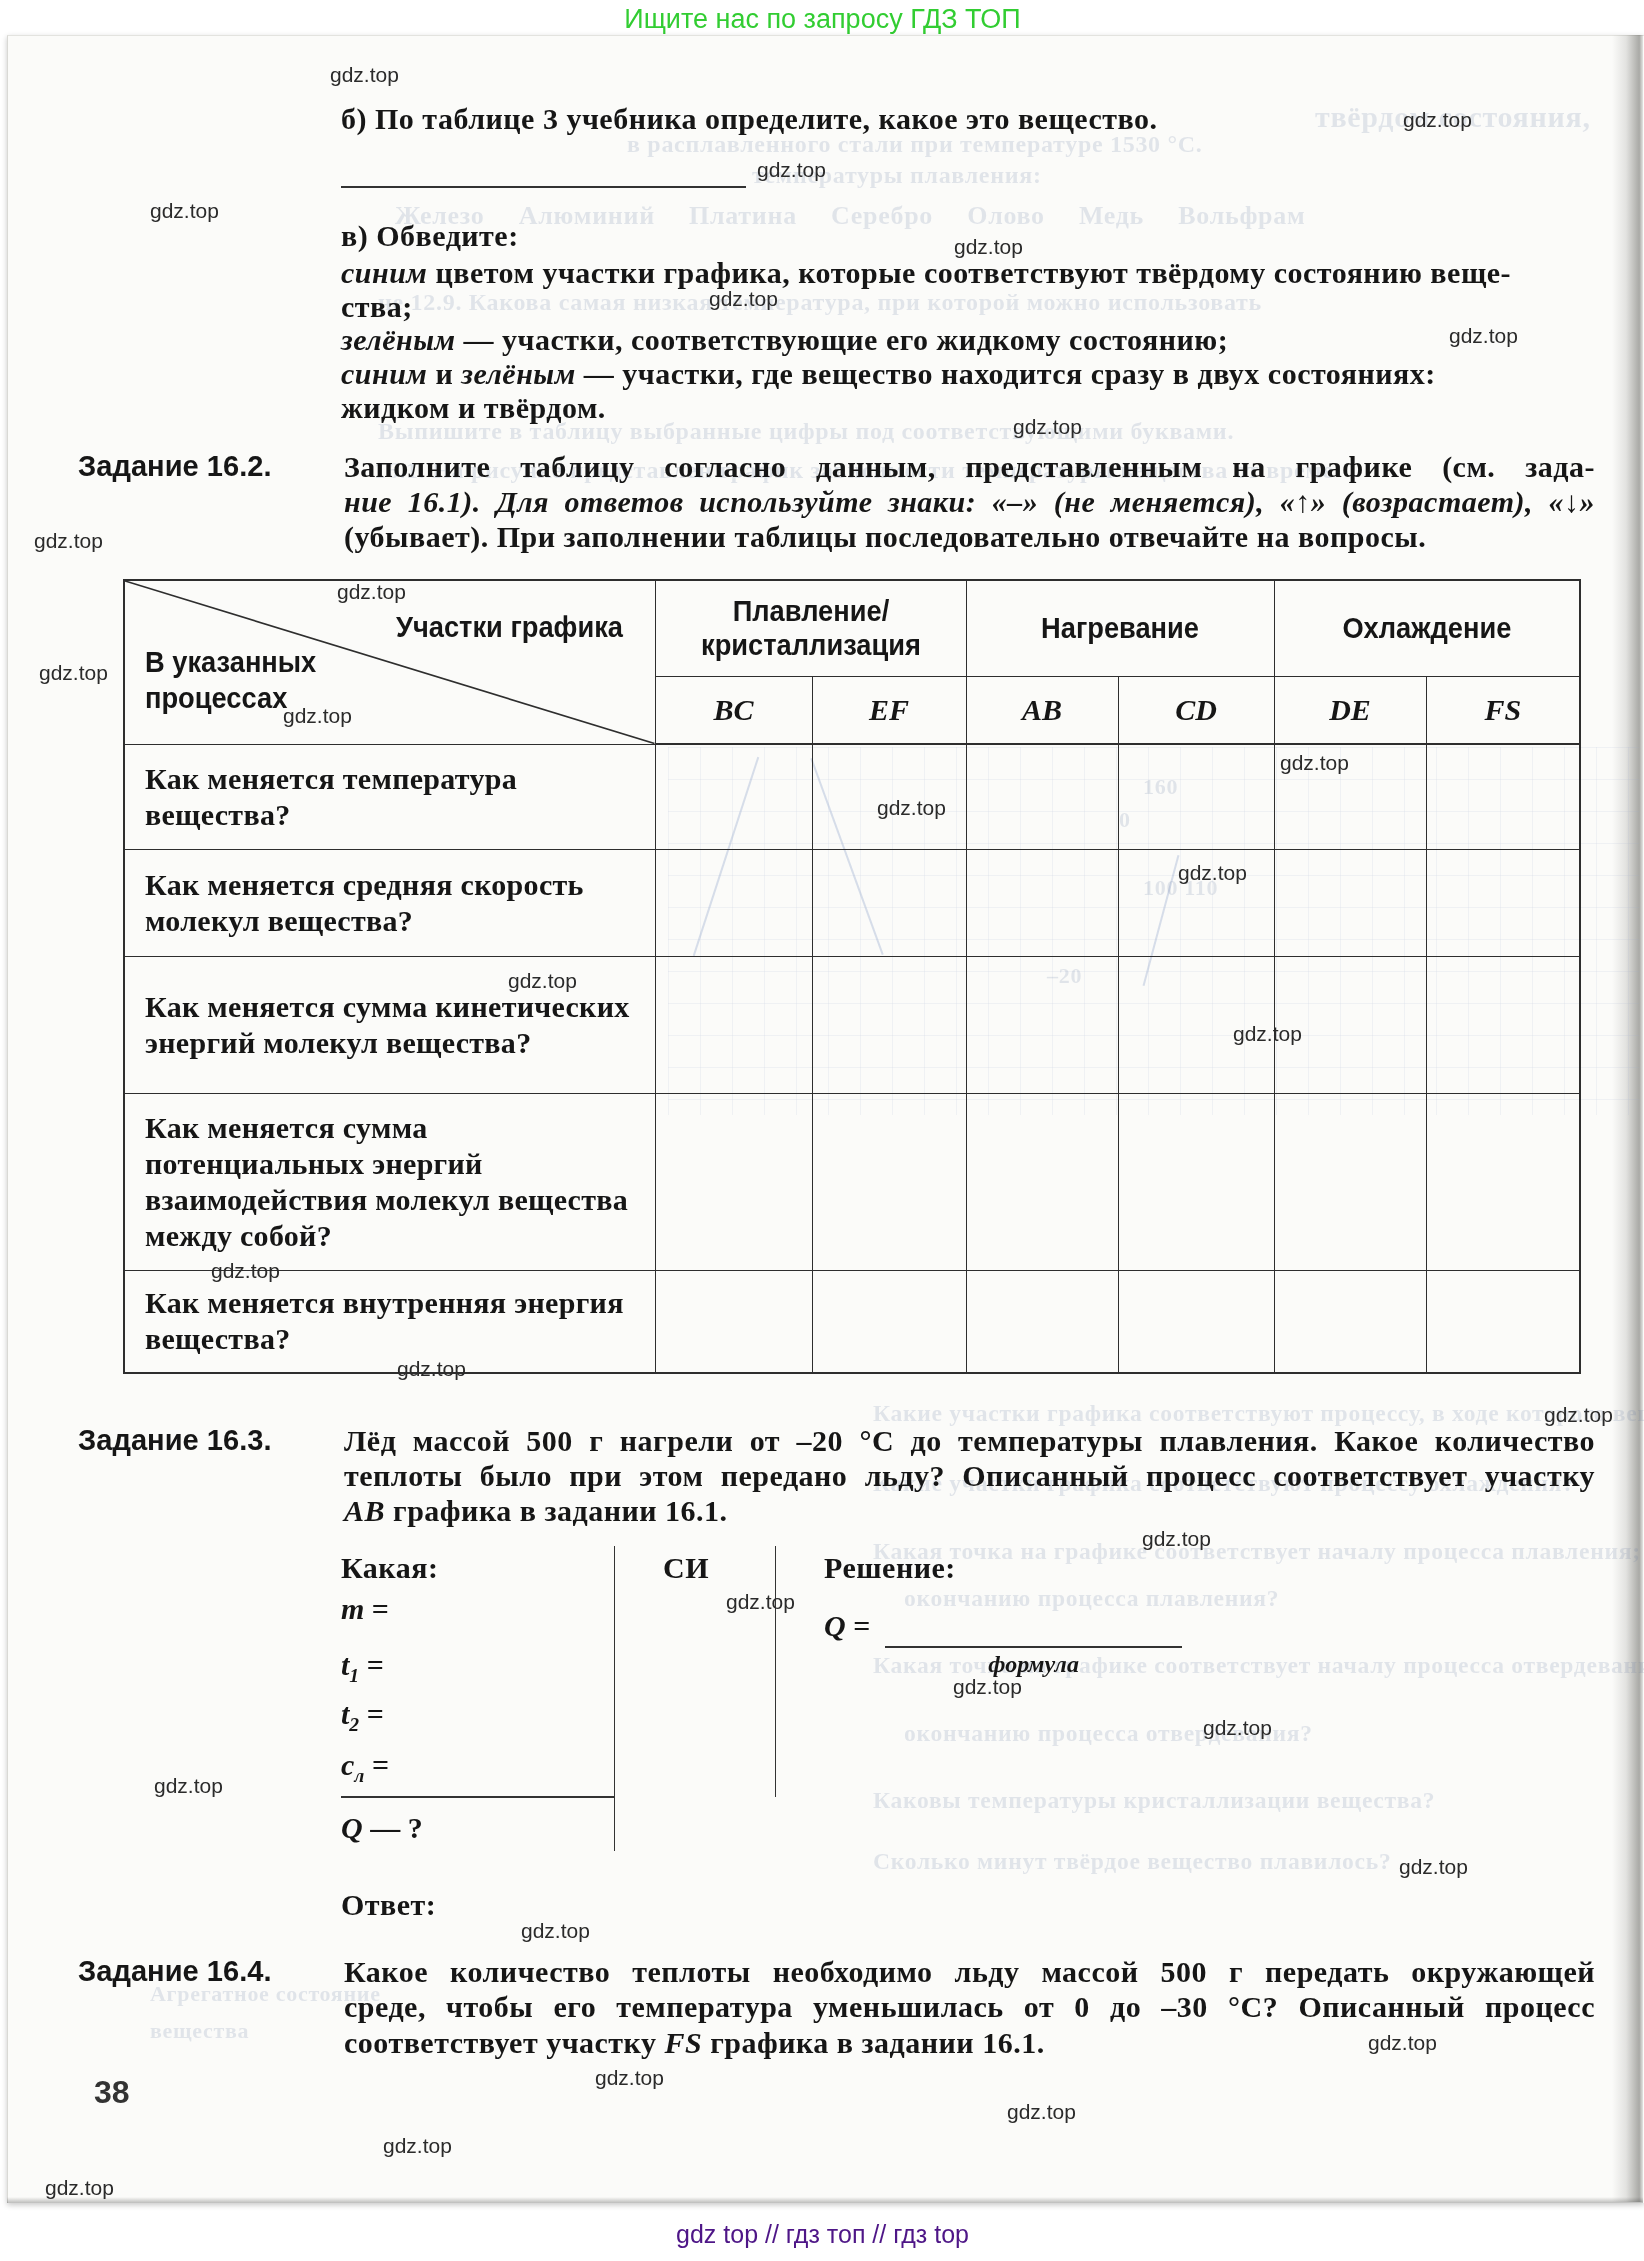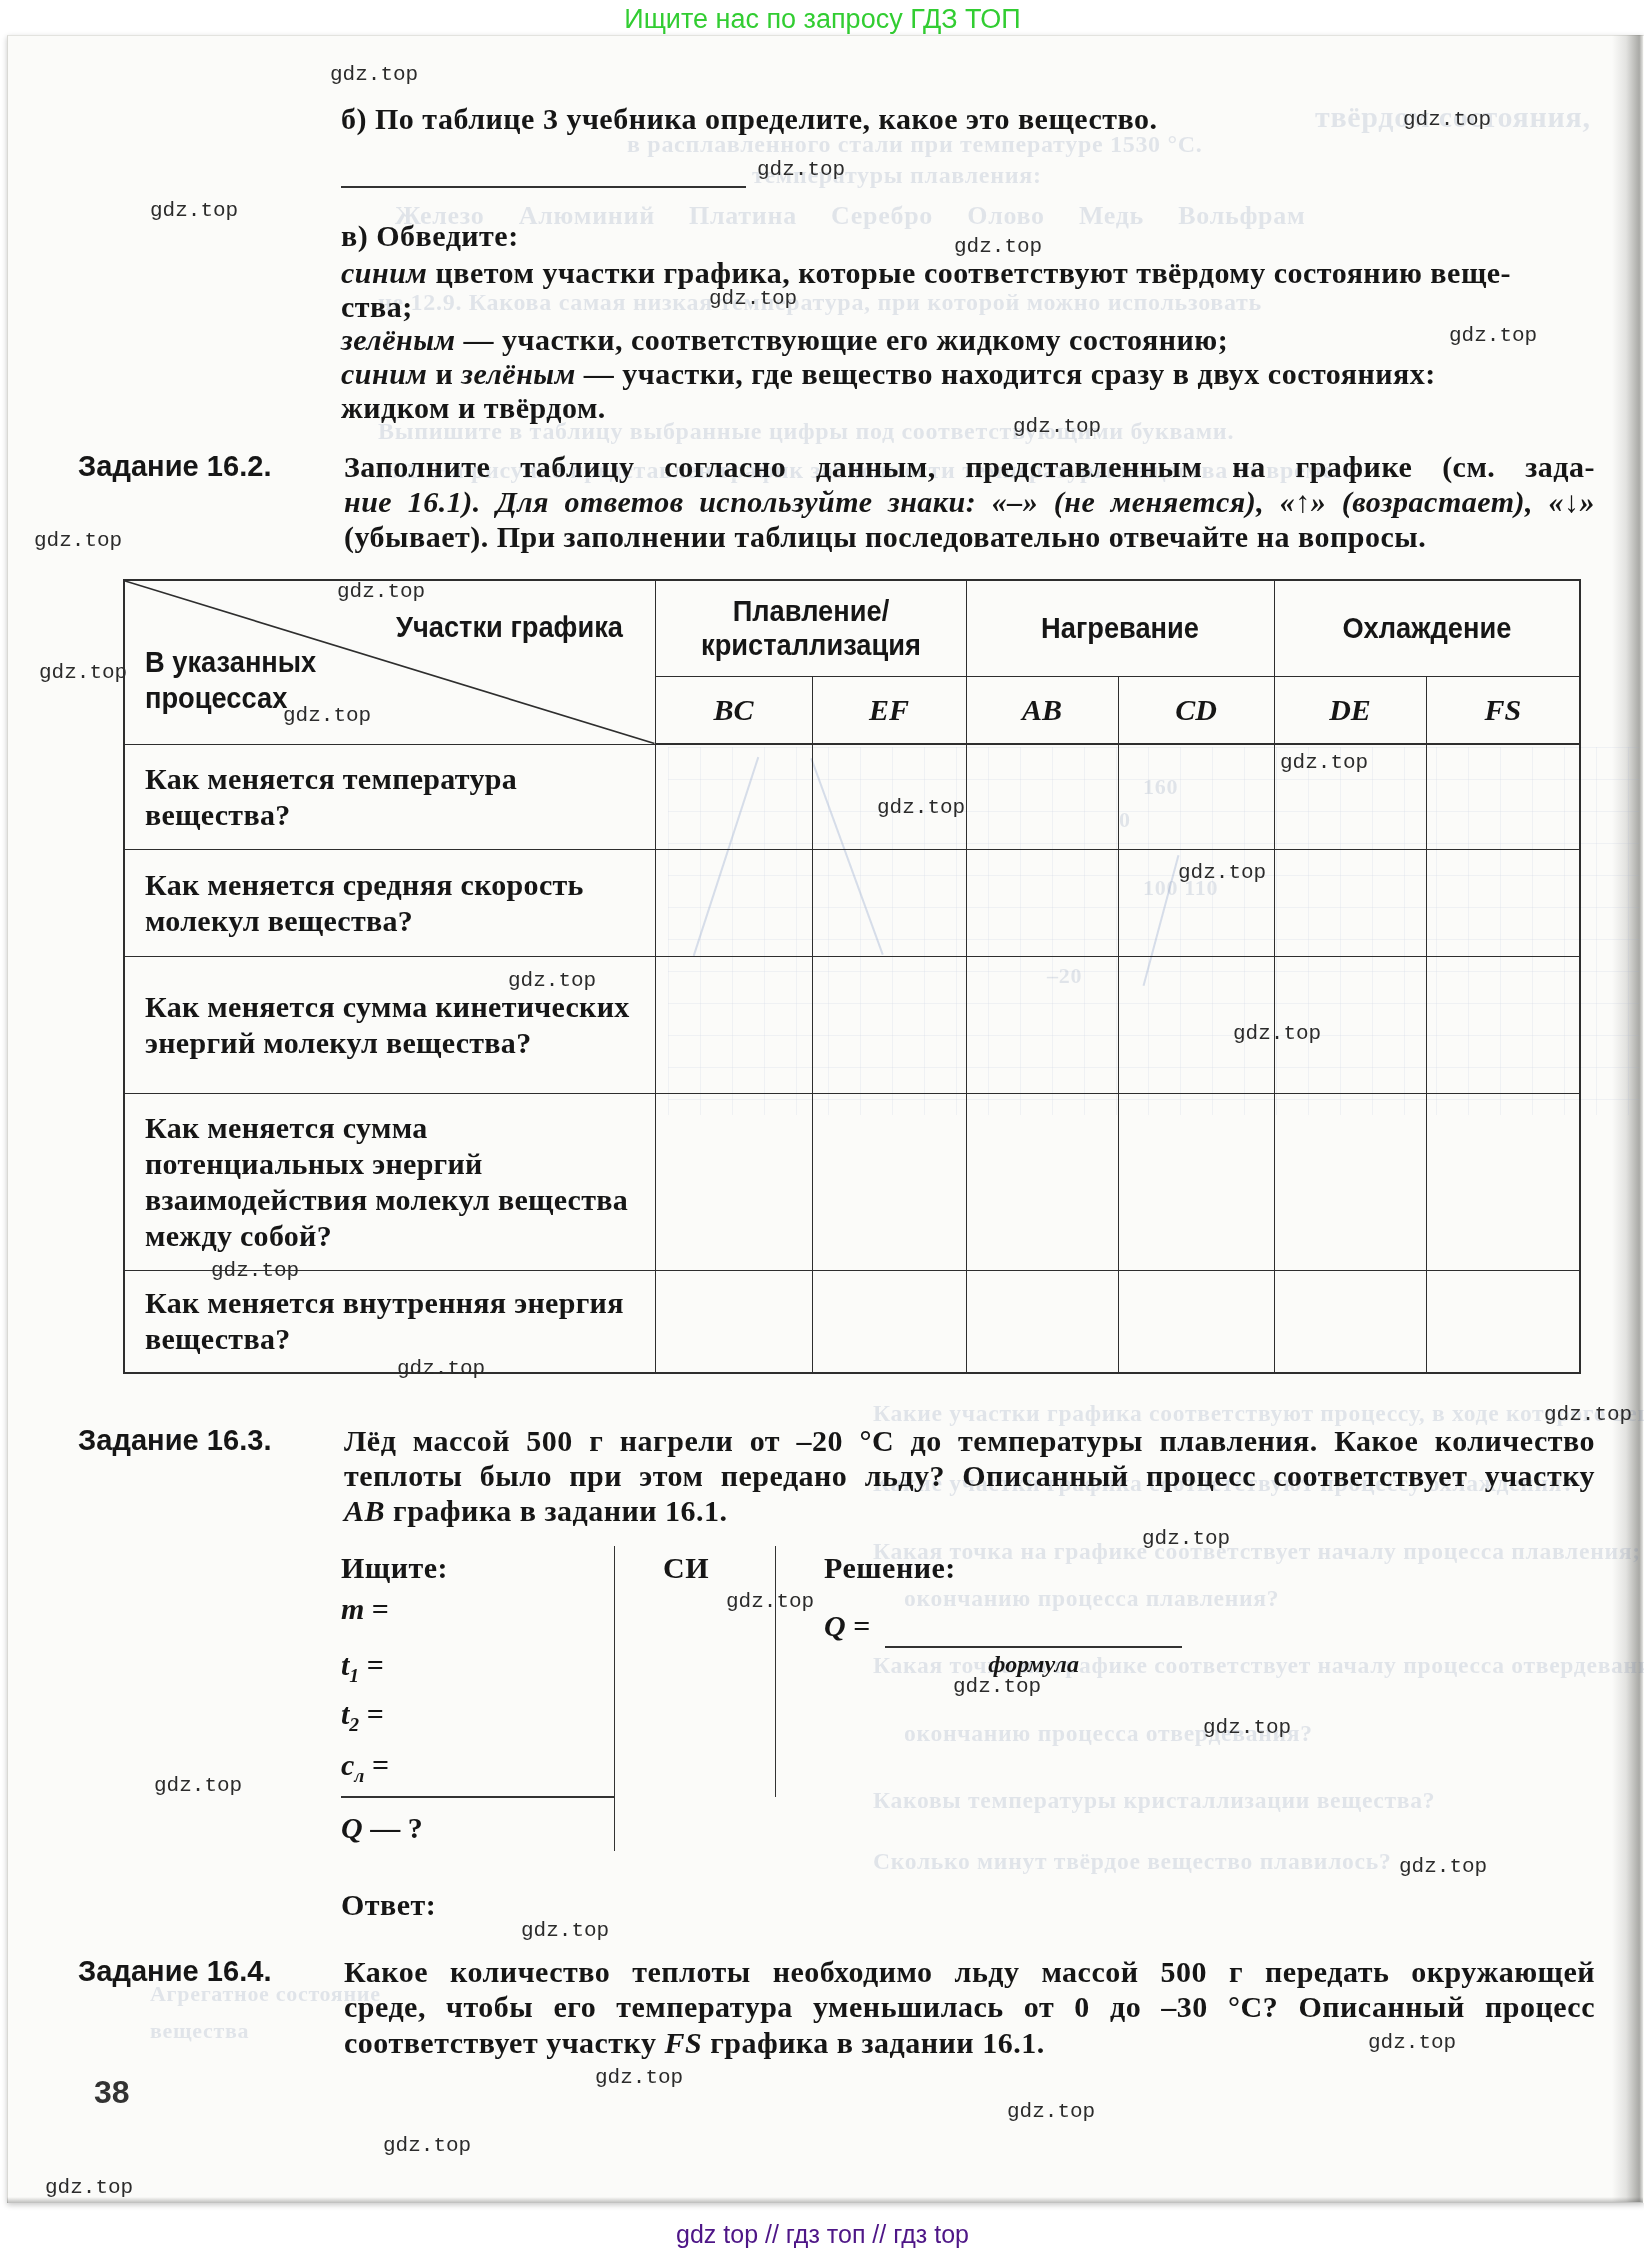--- a/index.html
+++ b/index.html
@@ -11,21 +11,21 @@
   .edge{position:absolute;left:1612px;top:35px;width:31px;height:2167px;
         background:linear-gradient(to right,rgba(100,100,95,0) 0%,rgba(100,100,95,.16) 45%,rgba(70,70,64,.45) 88%,rgba(150,150,145,.22) 100%);}
   .bshadow{position:absolute;left:6.7px;top:2197px;width:1636px;height:6px;
         background:linear-gradient(to bottom,rgba(0,0,0,0),rgba(0,0,0,.25));}
   
   .banner{position:absolute;left:0;top:4px;width:100%;text-align:center;
           font-family:"Liberation Sans",sans-serif;font-size:27px;color:#32cd32;}
   .footer{position:absolute;left:0;top:2220px;width:100%;text-align:center;
           font-family:"Liberation Sans",sans-serif;font-size:25px;color:#4e1687;}
   
-  .wm{position:absolute;font-family:Liberation Mono, monospace;font-size:21px;color:#2b2b2b;white-space:nowrap;}
+  .wm{position:absolute;font-family:Liberation Sans, sans-serif;font-size:21px;color:#2b2b2b;white-space:nowrap;}
   
   .txt{position:absolute;font-size:30px;font-weight:bold;line-height:36px;letter-spacing:0.5px;white-space:nowrap;}
   .just{white-space:normal;width:1251px;text-align:justify;text-align-last:justify;}
   .it{font-style:italic;}
   .tlabel{position:absolute;left:78px;font-family:"Liberation Sans",sans-serif;font-weight:700;
           font-size:30px;letter-spacing:0;transform:scaleX(.97);transform-origin:left top;white-space:nowrap;}
   .blank{position:absolute;height:2px;background:#333;}
   .vline{position:absolute;width:1.3px;background:#333;}
   
   .t162{position:absolute;left:123px;top:579px;border-collapse:collapse;table-layout:fixed;background:transparent;}
@@ -196,21 +196,21 @@
           <td></td>
     </tr>
   </tbody>
     </table>
 
   <div class="tlabel" style="top:1423px;">Задание 16.3.</div>
   <div class="txt just" style="left:344px;top:1423px;">Лёд массой 500 г нагрели от –20 °С до температуры плавления. Какое количество</div>
   <div class="txt just" style="left:344px;top:1458px;">теплоты было при этом передано льду? Описанный процесс соответствует участку</div>
   <div class="txt" style="left:344px;top:1493px;"><span class="it">АВ</span><span> графика в задании 16.1.</span></div>
 
-  <div class="txt" style="left:341px;top:1550px;">Ищите:</div>
+  <div class="txt" style="left:341px;top:1550px;">Какая:</div>
   <div class="txt" style="left:663px;top:1550px;">СИ</div>
   <div class="txt" style="left:824px;top:1550px;">Решение:</div>
   <div class="vline" style="left:614px;top:1546px;height:305px;"></div>
   <div class="vline" style="left:775px;top:1546px;height:251px;"></div>
 
   <div class="given" style="top:1592px;"><span class="sym">m</span><sub></sub><span> =</span></div>
   <div class="given" style="top:1648px;"><span class="sym">t</span><sub>1</sub><span> =</span></div>
   <div class="given" style="top:1697px;"><span class="sym">t</span><sub>2</sub><span> =</span></div>
   <div class="given" style="top:1748px;"><span class="sym">c</span><sub>л</sub><span> =</span></div>
   <div class="blank" style="left:341px;top:1796px;width:274px;"></div>

